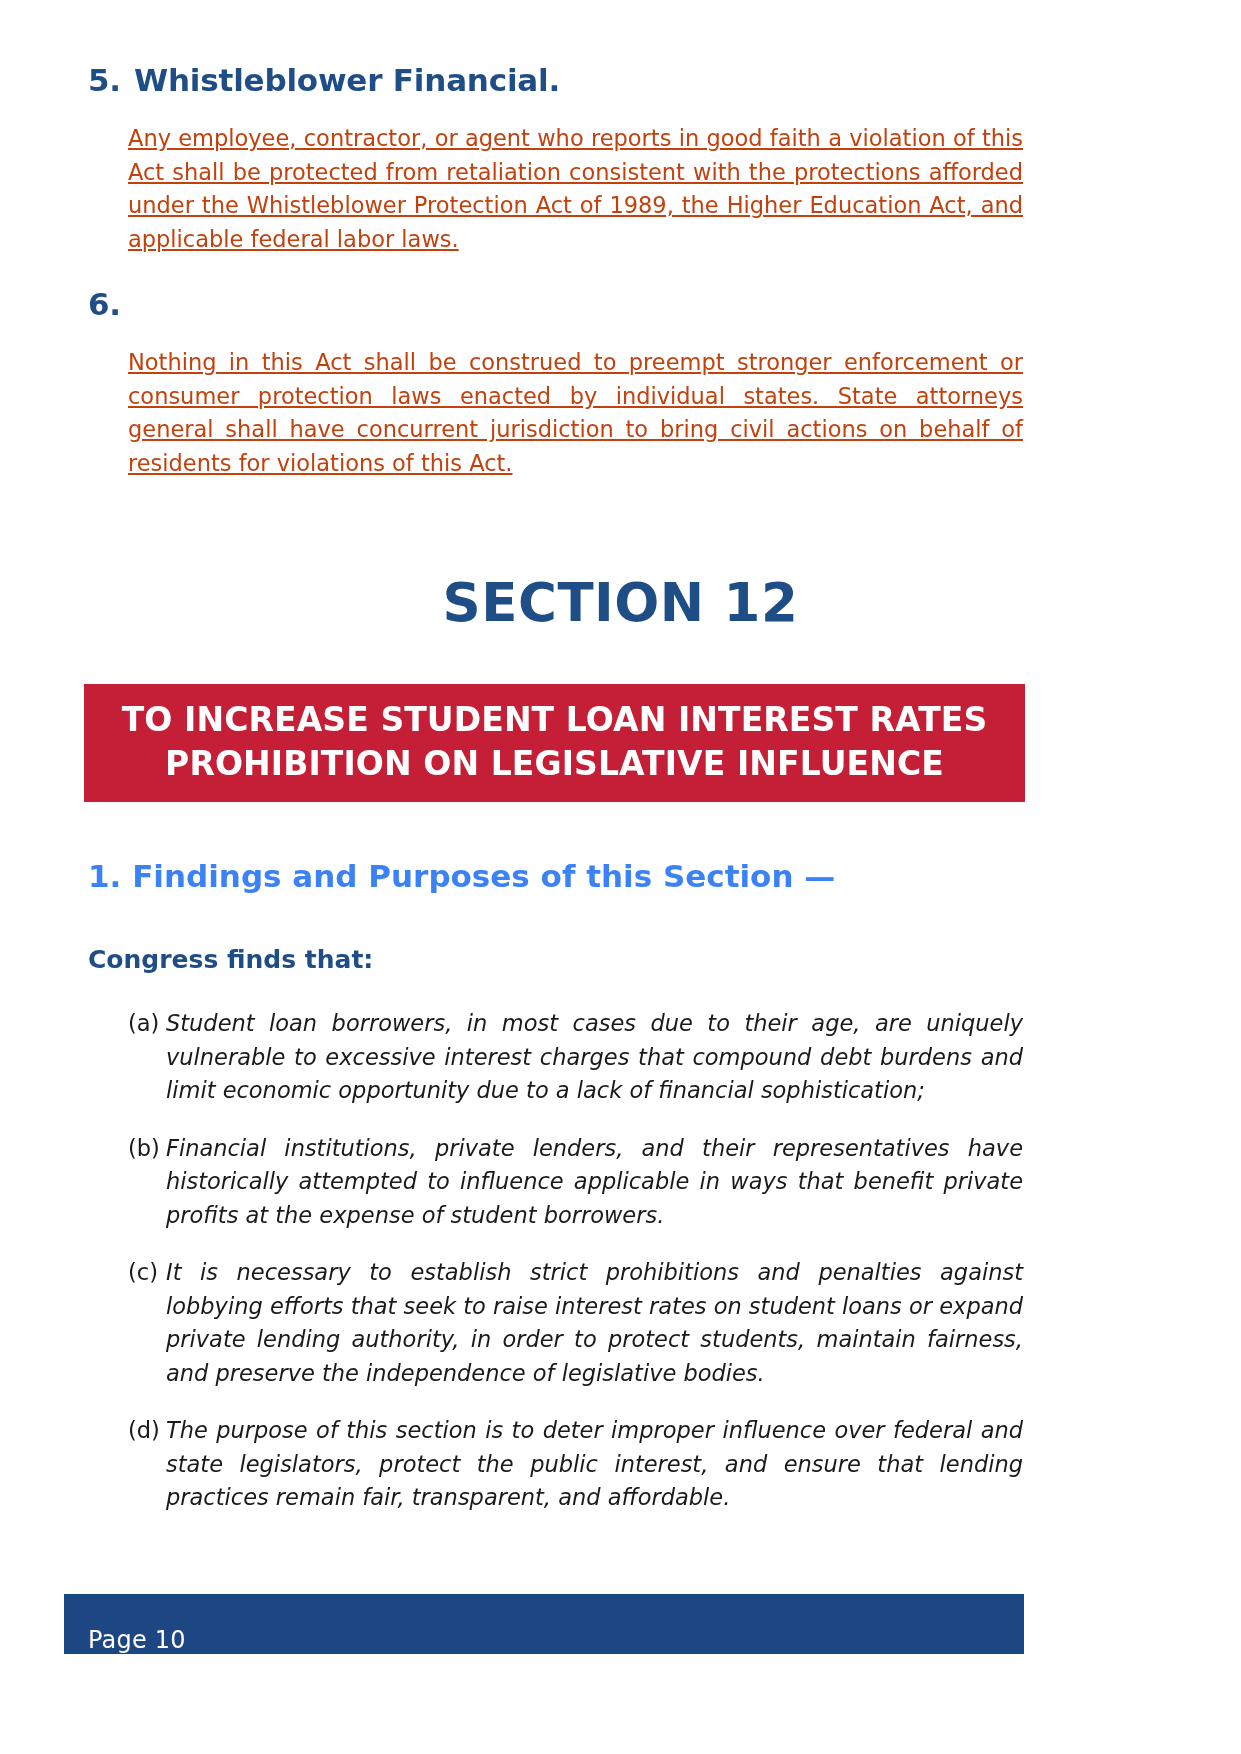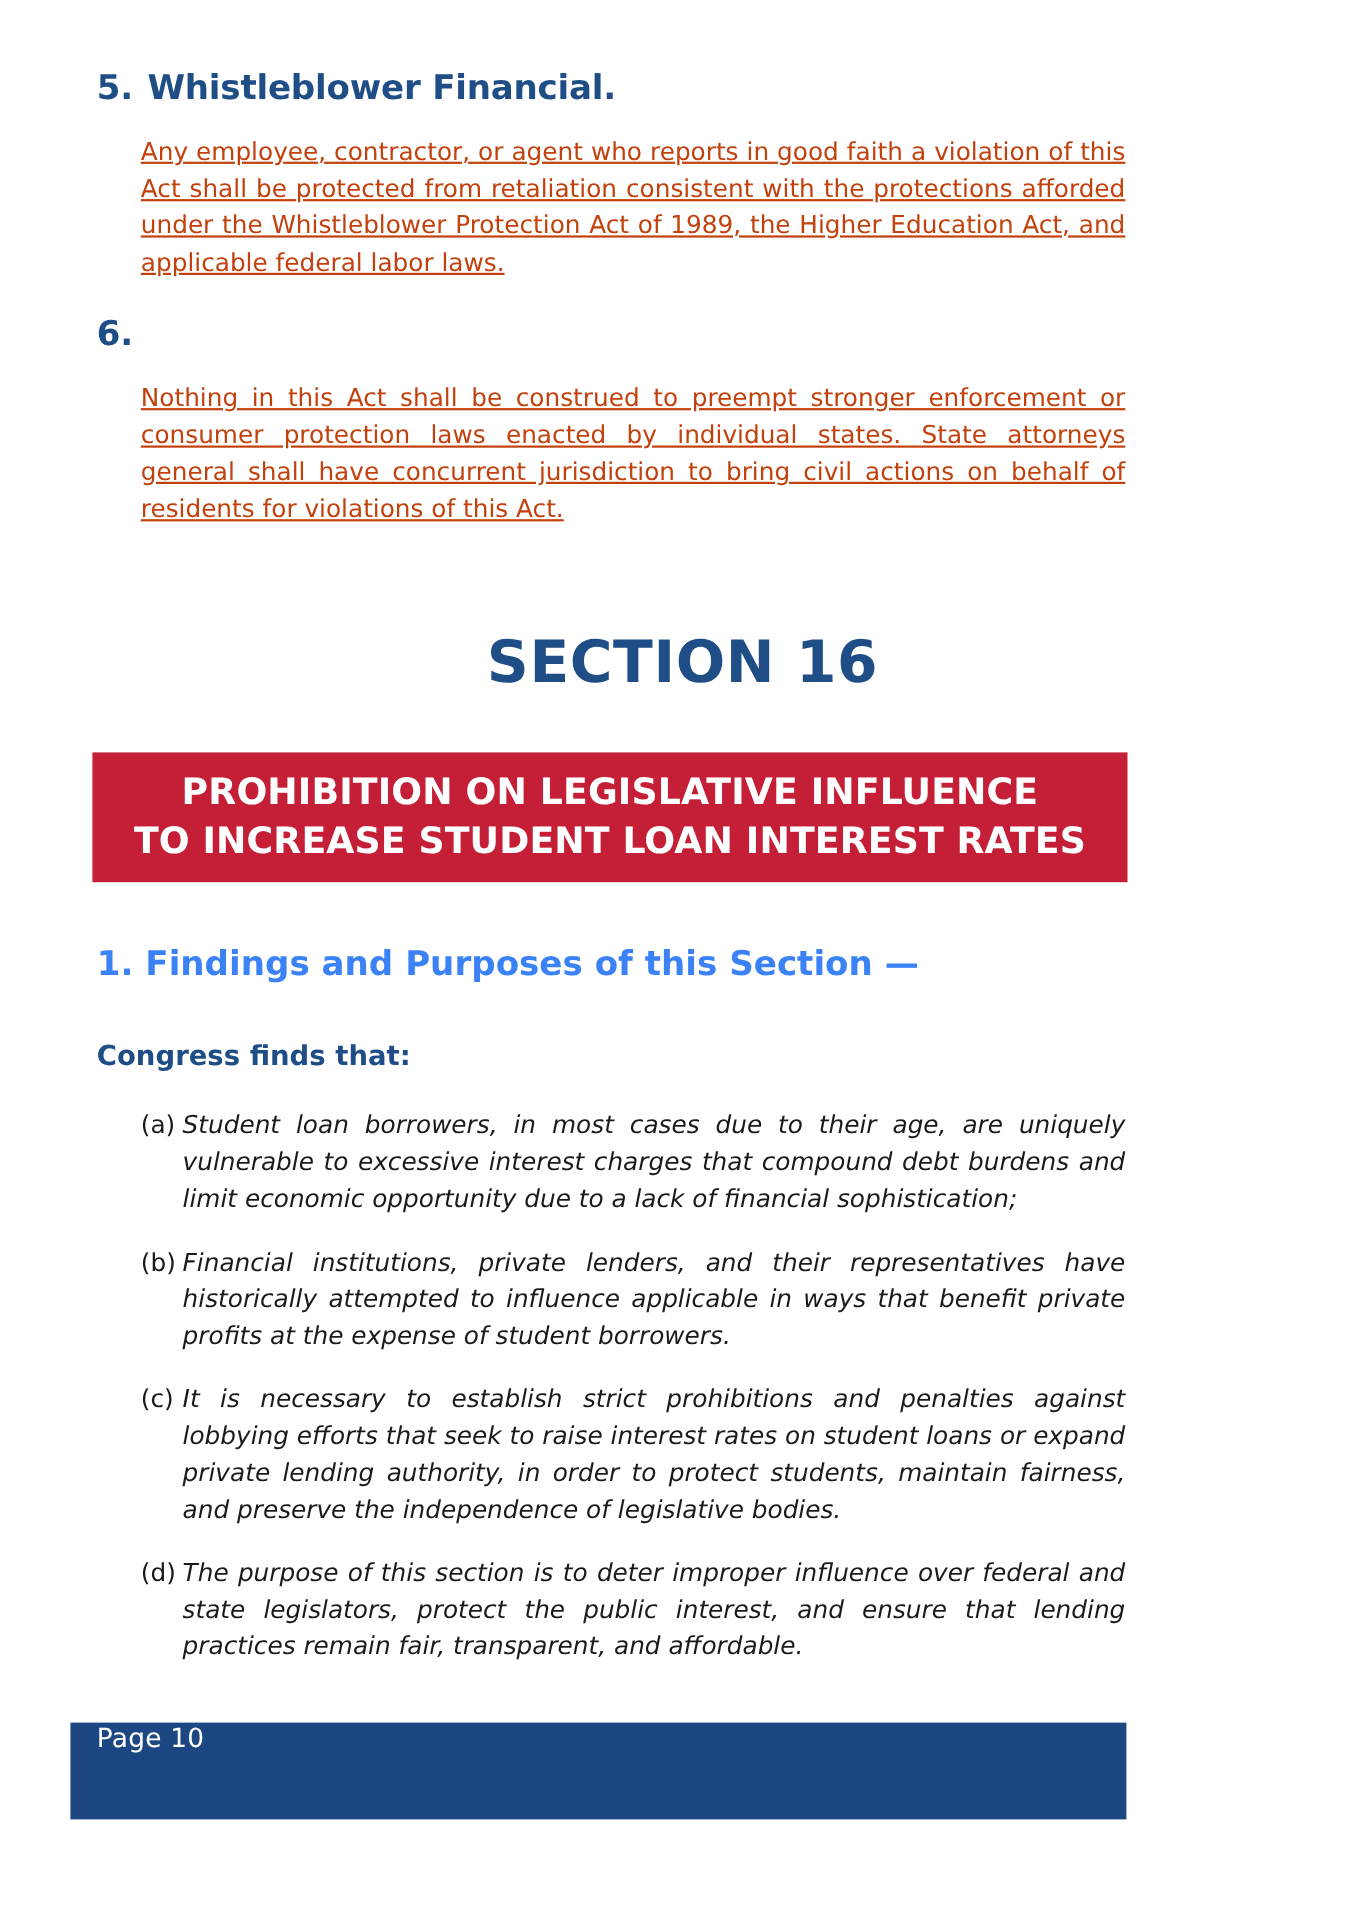--- a/index.html
+++ b/index.html
@@ -139,24 +139,24 @@
     text-justify: inter-word;
     font-style: italic;
   }
 
   
   .footer-bar {
     position: absolute;
     left: 64px;
     right: 217px;
     bottom: 100px;
-    height: 88px;
+    height: 60px;
     background: #1d4782;
     display: flex;
-    align-items: flex-start;
+    align-items: flex-end;
   }
   .footer-label {
     color: #ffffff;
     font-size: 24px;
     margin-left: 24px;
     font-weight: normal;
     letter-spacing: 0.2px;
   }
 
   .sp-1 { height: 24px; }
@@ -182,27 +182,27 @@
     <div class="sp-2"></div>
 
     <div class="num-heading">
       <span class="num">6.</span>
     </div>
     <div class="sp-1"></div>
     <p class="body-para">Nothing in this Act shall be construed to preempt stronger enforcement or consumer protection laws enacted by individual states. State attorneys general shall have concurrent jurisdiction to bring civil actions on behalf of residents for violations of this Act.</p>
 
     <div style="height:92px"></div>
 
-    <div class="section-title">SECTION 16</div>
+    <div class="section-title">SECTION 12</div>
 
     <div style="height:51px"></div>
 
     <div class="red-banner">
+      <span class="bline">TO INCREASE STUDENT LOAN INTEREST RATES</span>
       <span class="bline">PROHIBITION ON LEGISLATIVE INFLUENCE</span>
-      <span class="bline">TO INCREASE STUDENT LOAN INTEREST RATES</span>
     </div>
 
     <div style="height:56px"></div>
 
     <div class="sub-heading">1. Findings and Purposes of this Section —</div>
 
     <div style="height:51px"></div>
 
     <div class="sub-heading-2">Congress finds that:</div>
 

